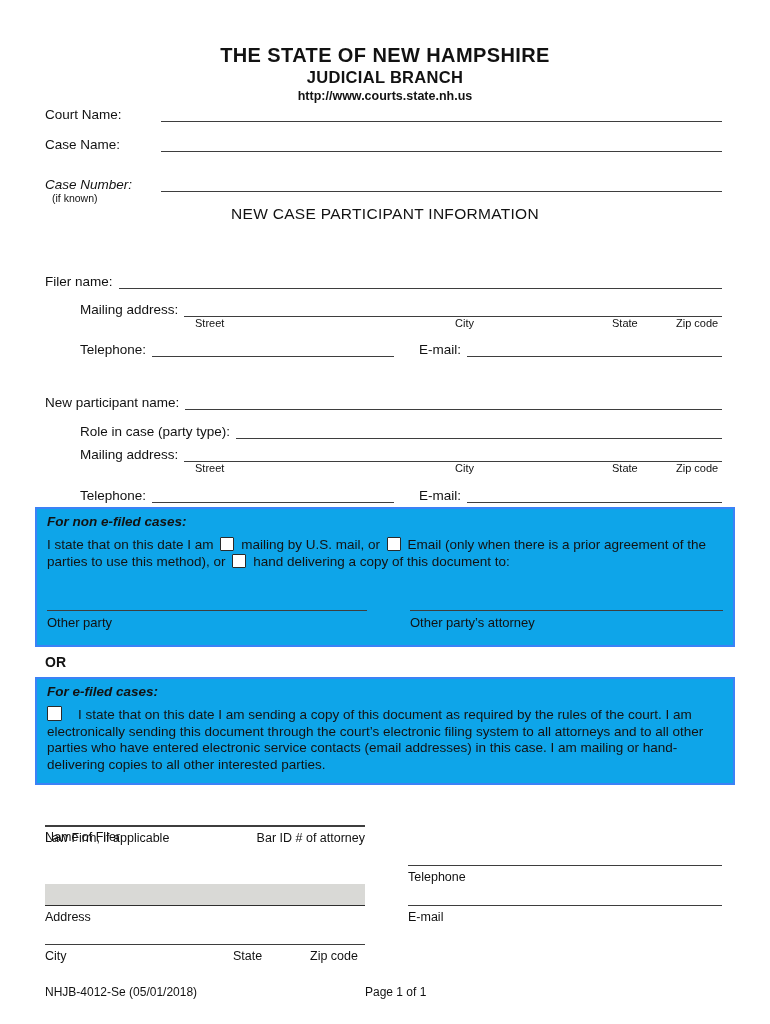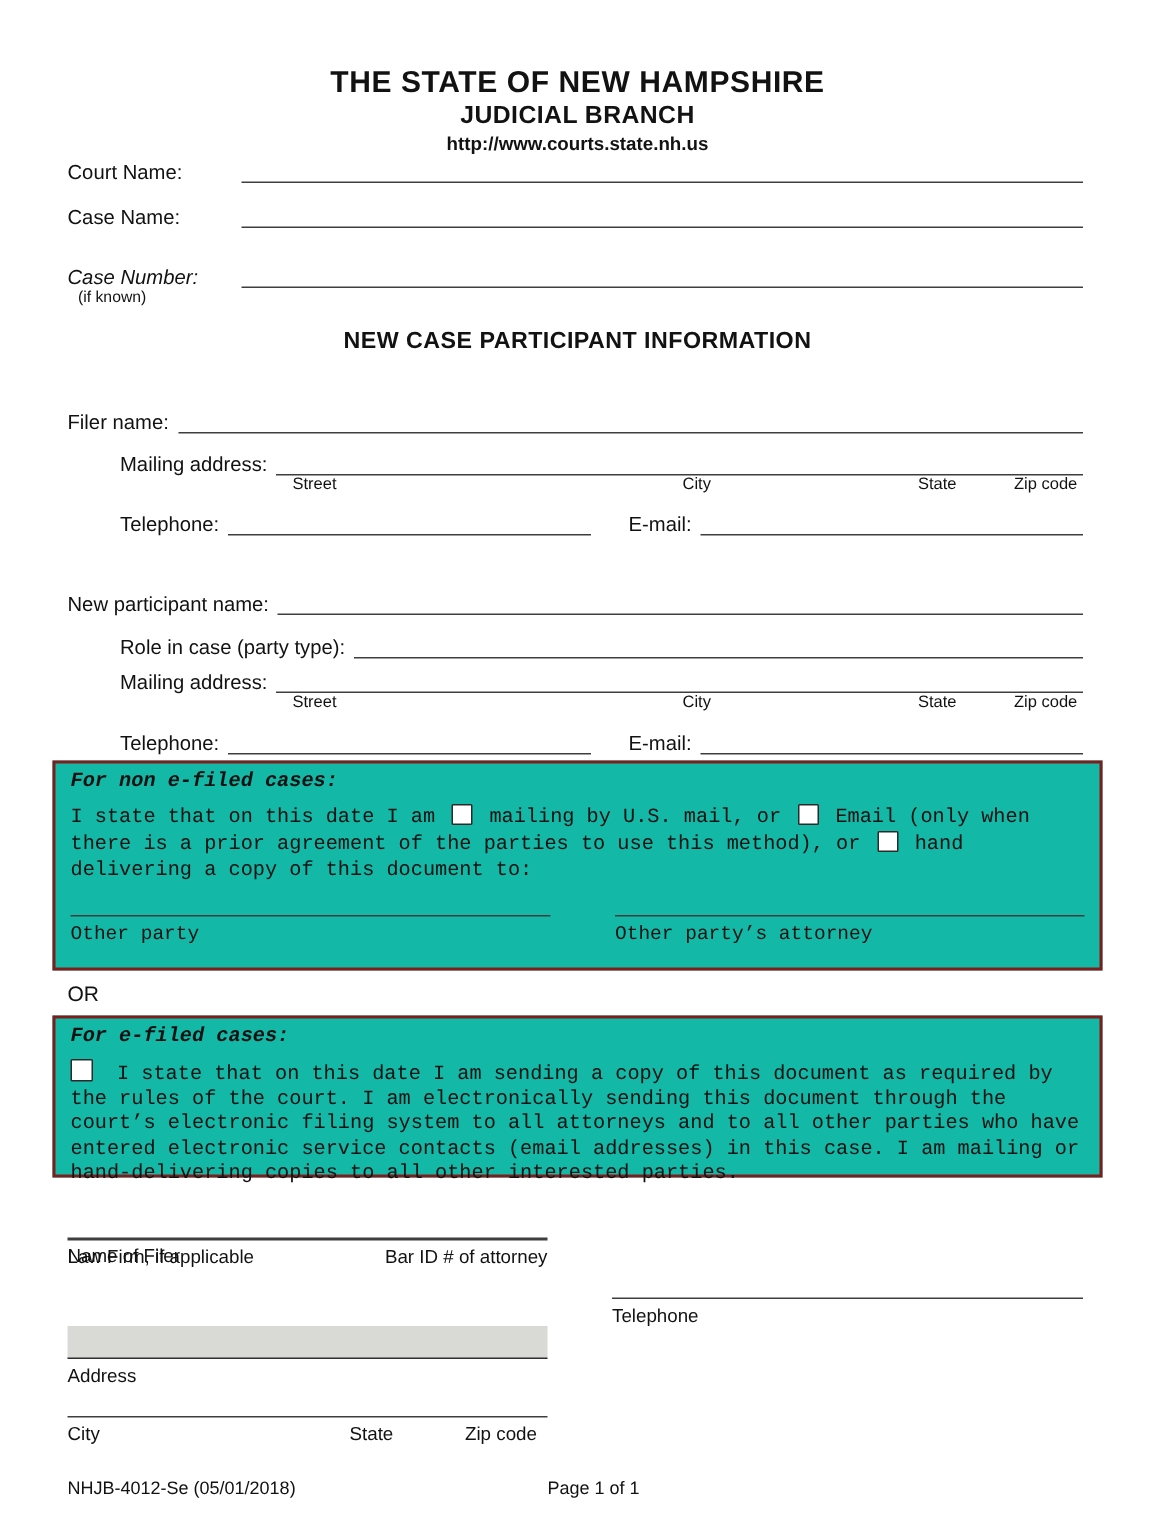--- a/index.html
+++ b/index.html
@@ -6,46 +6,46 @@
   .page {
     position:relative; width:770px; height:1024px; margin:0 auto;
     background:#ffffff; color:#121212;
     font-family:"Liberation Sans","DejaVu Sans",sans-serif;
     overflow:hidden;
   }
   .center { position:absolute; left:0; width:770px; text-align:center; }
   .hdr-title   { top:44px; font-size:20px; font-weight:bold; letter-spacing:.4px; }
   .hdr-sub     { top:68px; font-size:16.5px; font-weight:bold; letter-spacing:.3px; }
   .hdr-url     { top:89px; font-size:12.5px; font-weight:bold; }
-  .form-title  { top:219px; font-size:15.5px; font-weight:bold; letter-spacing:.3px; }
+  .form-title  { top:205px; font-size:15.5px; font-weight:normal; letter-spacing:.3px; }
 
   .frow { position:absolute; display:flex; align-items:flex-end; height:17px; }
   .lbl  { font-size:13.5px; white-space:nowrap; }
   .fill { border-bottom:1.5px solid #3e3e3e; height:15px; margin-left:6px; }
   .grow { flex:1; }
   .fixed242 { width:242px; flex:none; }
   .gap25 { width:25px; flex:none; border:none; }
 
   .subrow { position:absolute; left:0; width:770px; height:13px; }
   .subrow span { position:absolute; font-size:11px; }
 
   .ifknown { position:absolute; font-size:10.5px; }
 
-  .lawbox { position:absolute; left:35px; width:696px; border:2px solid #7f1d1d; background:#14b8a6;font-family:Liberation Mono, monospace; }
+  .lawbox { position:absolute; left:35px; width:696px; border:2px solid #3b82f6; background:#0ea5e9; }
   .box1 { top:507px; height:136px; }
   .box2 { top:677px; height:104px; }
   .boxhead { position:absolute; left:10px; top:5px; font-size:13.5px; font-weight:bold; font-style:italic; }
   .boxpara { position:absolute; left:10px; top:27px; width:676px; font-size:13.5px; line-height:17px; }
   .cb { display:inline-block; width:12px; height:12px; border:1.5px solid #2a2a2a; background:#fff; vertical-align:-2px; margin:0 3px; border-radius:1px; }
   .cb-big { width:13px; height:13px; margin:0 16px 0 0; vertical-align:-2px; }
 
   .inbox-line { position:absolute; border-top:1.6px solid #3e3e3e; }
   .inbox-lbl  { position:absolute; font-size:13px; }
 
-  .or { position:absolute; left:45px; top:654px; font-size:14px; font-weight:normal; }
+  .or { position:absolute; left:45px; top:654px; font-size:14px; font-weight:bold; }
 
   .sig-item { position:absolute; border-top:1.6px solid #3e3e3e; padding-top:4px; font-size:12.5px; }
   .sig-flex { display:flex; justify-content:space-between; }
   .abslbl { position:absolute; font-size:12.5px; }
   .grayfield { position:absolute; left:45px; top:884px; width:320px; height:21px;
                background:#d9d9d6; border-bottom:1.8px solid #2e2e2e; }
 
   .footer-txt { position:absolute; top:985px; font-size:12px; }
 </style>
 </head>
@@ -154,20 +154,23 @@
   <div class="sig-item sig-flex" style="left:45px; top:826px; width:320px;justify-content:space-between;">
     <span>Law Firm, if applicable</span>
     <span>Bar ID # of attorney</span>
   </div>
   <div class="sig-item" style="left:408px; top:865px; width:314px;">
     <span>Telephone</span>
   </div>
 
   <div class="grayfield"></div>
   <div class="abslbl" style="left:45px; top:910px;">Address</div>
+  <div class="sig-item" style="left:408px; top:905px; width:314px;">
+    <span>E-mail</span>
+  </div>
 
   <div class="sig-item" style="left:45px; top:944px; width:320px; height:20px;">
     <span>City</span>
     <span class="abslbl" style="left:188px; top:4px;">State</span>
     <span class="abslbl" style="left:265px; top:4px;">Zip code</span>
   </div>
 
   <div class="footer-txt" style="left:45px;">NHJB-4012-Se (05/01/2018)</div>
   <div class="footer-txt" style="left:365px;">Page 1 of 1</div>
 

